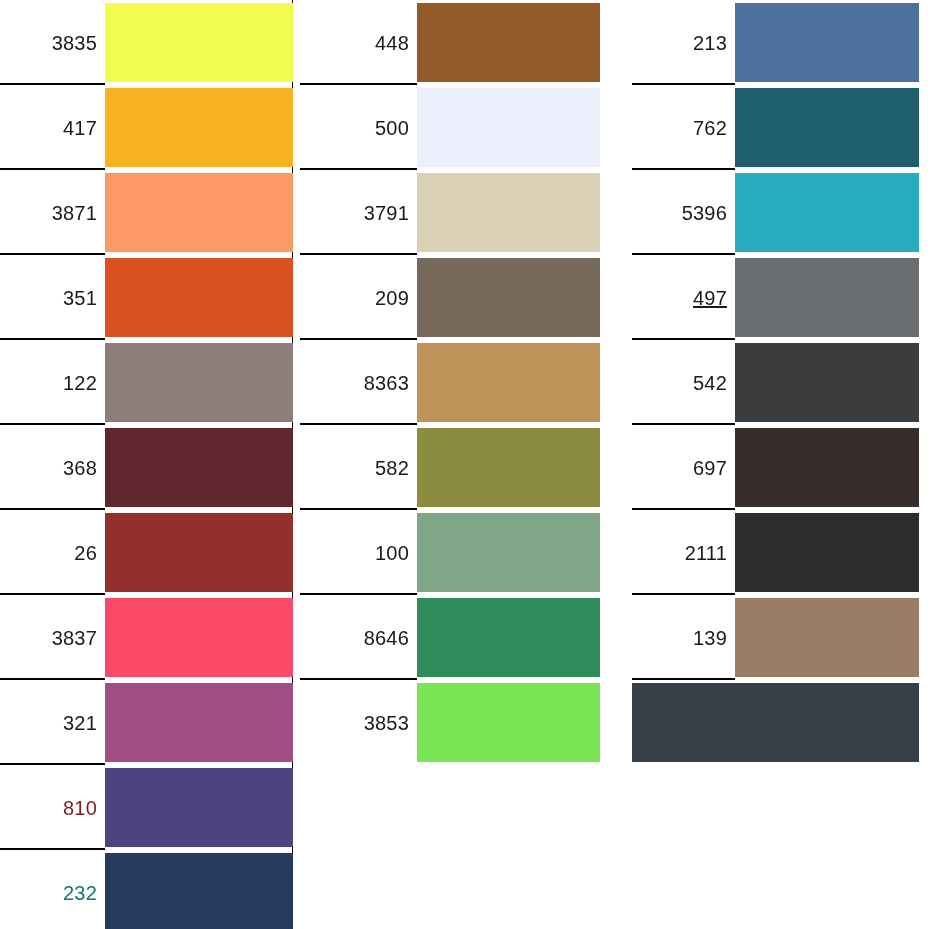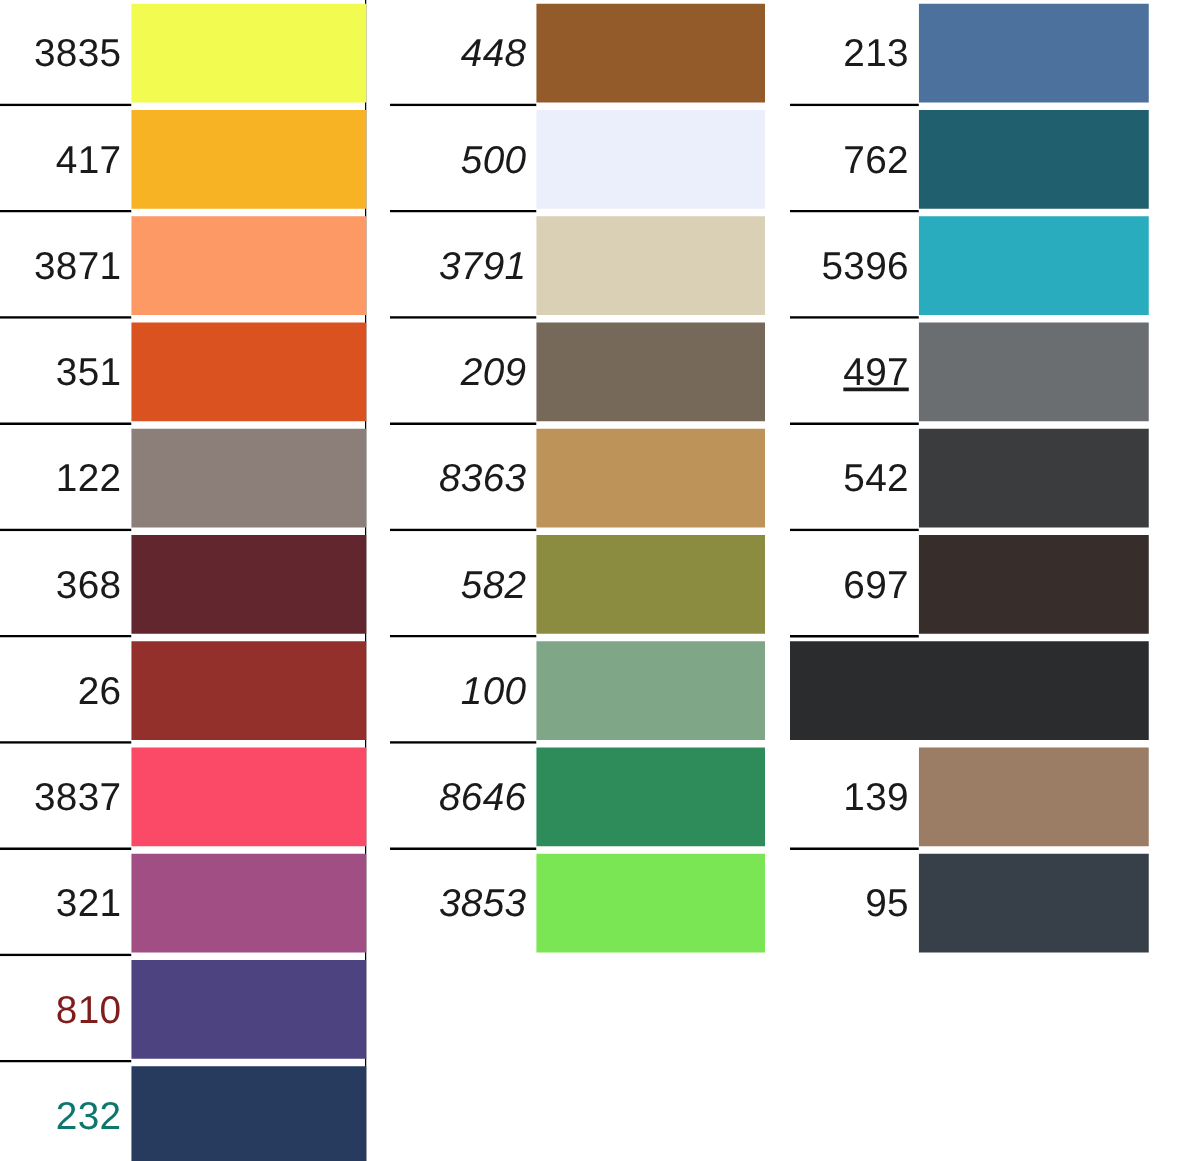--- a/index.html
+++ b/index.html
@@ -24,21 +24,21 @@
 
   .swatch-column {
     position: absolute;
     top: 0;
     display: flex;
     flex-direction: column;
   }
 
   
   #col-0 { left: 0px;   width: 293px; }
-  #col-1 { left: 312px; width: 300px; font-style: italic; }
+  #col-1 { left: 300px; width: 300px; }
   #col-2 { left: 632px; width: 287px; }
 
   
   .column-rule {
     position: absolute;
     top: 0;
     width: 1px;
     background: #000000;
   }
   #col-rule-0 { left: 292px; height: 929px; }
@@ -73,21 +73,21 @@
     right: 0;
     bottom: 0;
     height: 2px;
     background: #000000;
   }
   .swatch-row:last-child .swatch-label-cell::after {
     background: transparent;
   }
 
   .swatch-label {
-    font-size: 31px;
+    font-size: 20px;
     line-height: 1;
     color: #1a1a1a;
     letter-spacing: 0.2px;
     white-space: nowrap;
   }
 
   .swatch-chip-cell {
     flex: 1 1 auto;
     display: flex;
     align-items: center;
@@ -313,35 +313,35 @@
       </div>
       <div class="swatch-row">
         <div class="swatch-label-cell">
           <span class="swatch-label" style="color: rgb(26, 26, 26);">697</span>
         </div>
         <div class="swatch-chip-cell">
           <div class="swatch-chip" style="background-color: rgb(55, 45, 42);"></div>
         </div>
       </div>
       <div class="swatch-row">
+        <div class="swatch-label-cell">
+          <span class="swatch-label" style="color: rgb(26, 26, 26);">2111</span>
+        </div>
         <div class="swatch-chip-cell">
           <div class="swatch-chip" style="background-color: rgb(43, 44, 46);"></div>
         </div>
       </div>
       <div class="swatch-row">
         <div class="swatch-label-cell">
           <span class="swatch-label" style="color: rgb(26, 26, 26);">139</span>
         </div>
         <div class="swatch-chip-cell">
           <div class="swatch-chip" style="background-color: rgb(154, 125, 100);"></div>
         </div>
       </div>
       <div class="swatch-row">
-        <div class="swatch-label-cell">
-          <span class="swatch-label" style="color: rgb(26, 26, 26);">95</span>
-        </div>
         <div class="swatch-chip-cell">
           <div class="swatch-chip" style="background-color: rgb(55, 64, 73);"></div>
         </div>
       </div>
     </div>
 
 </div>
 
 </body></html>

